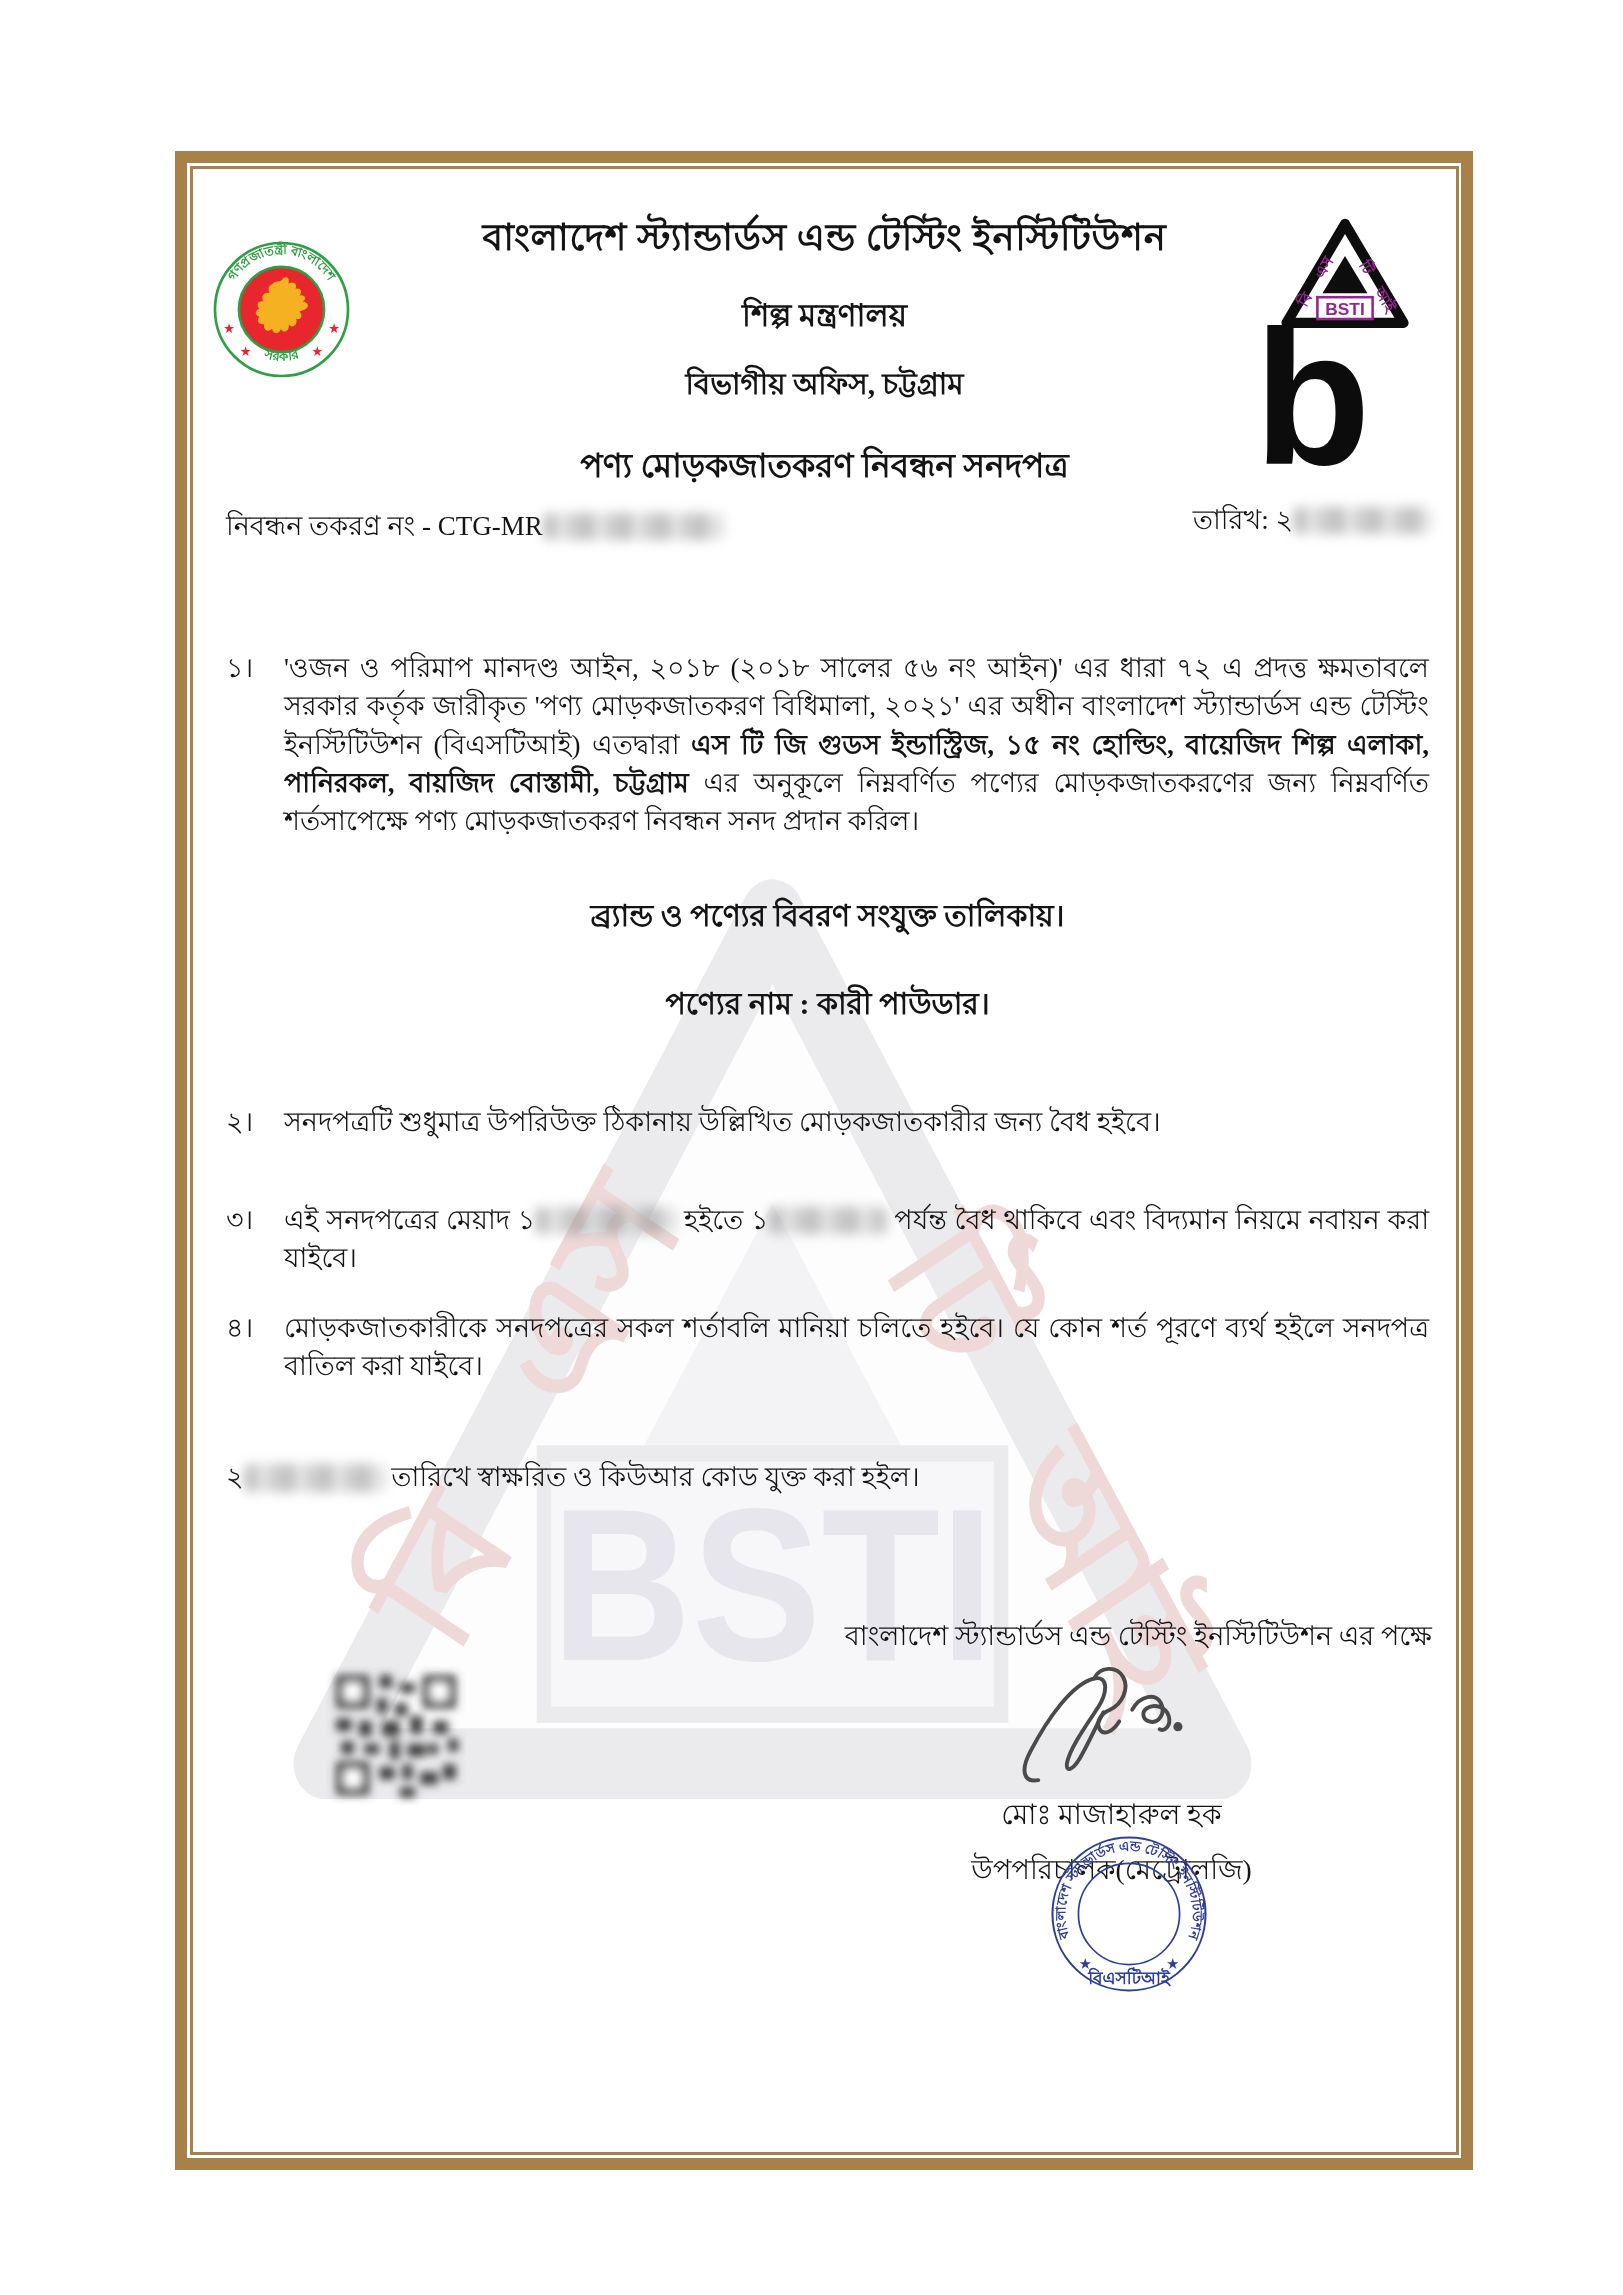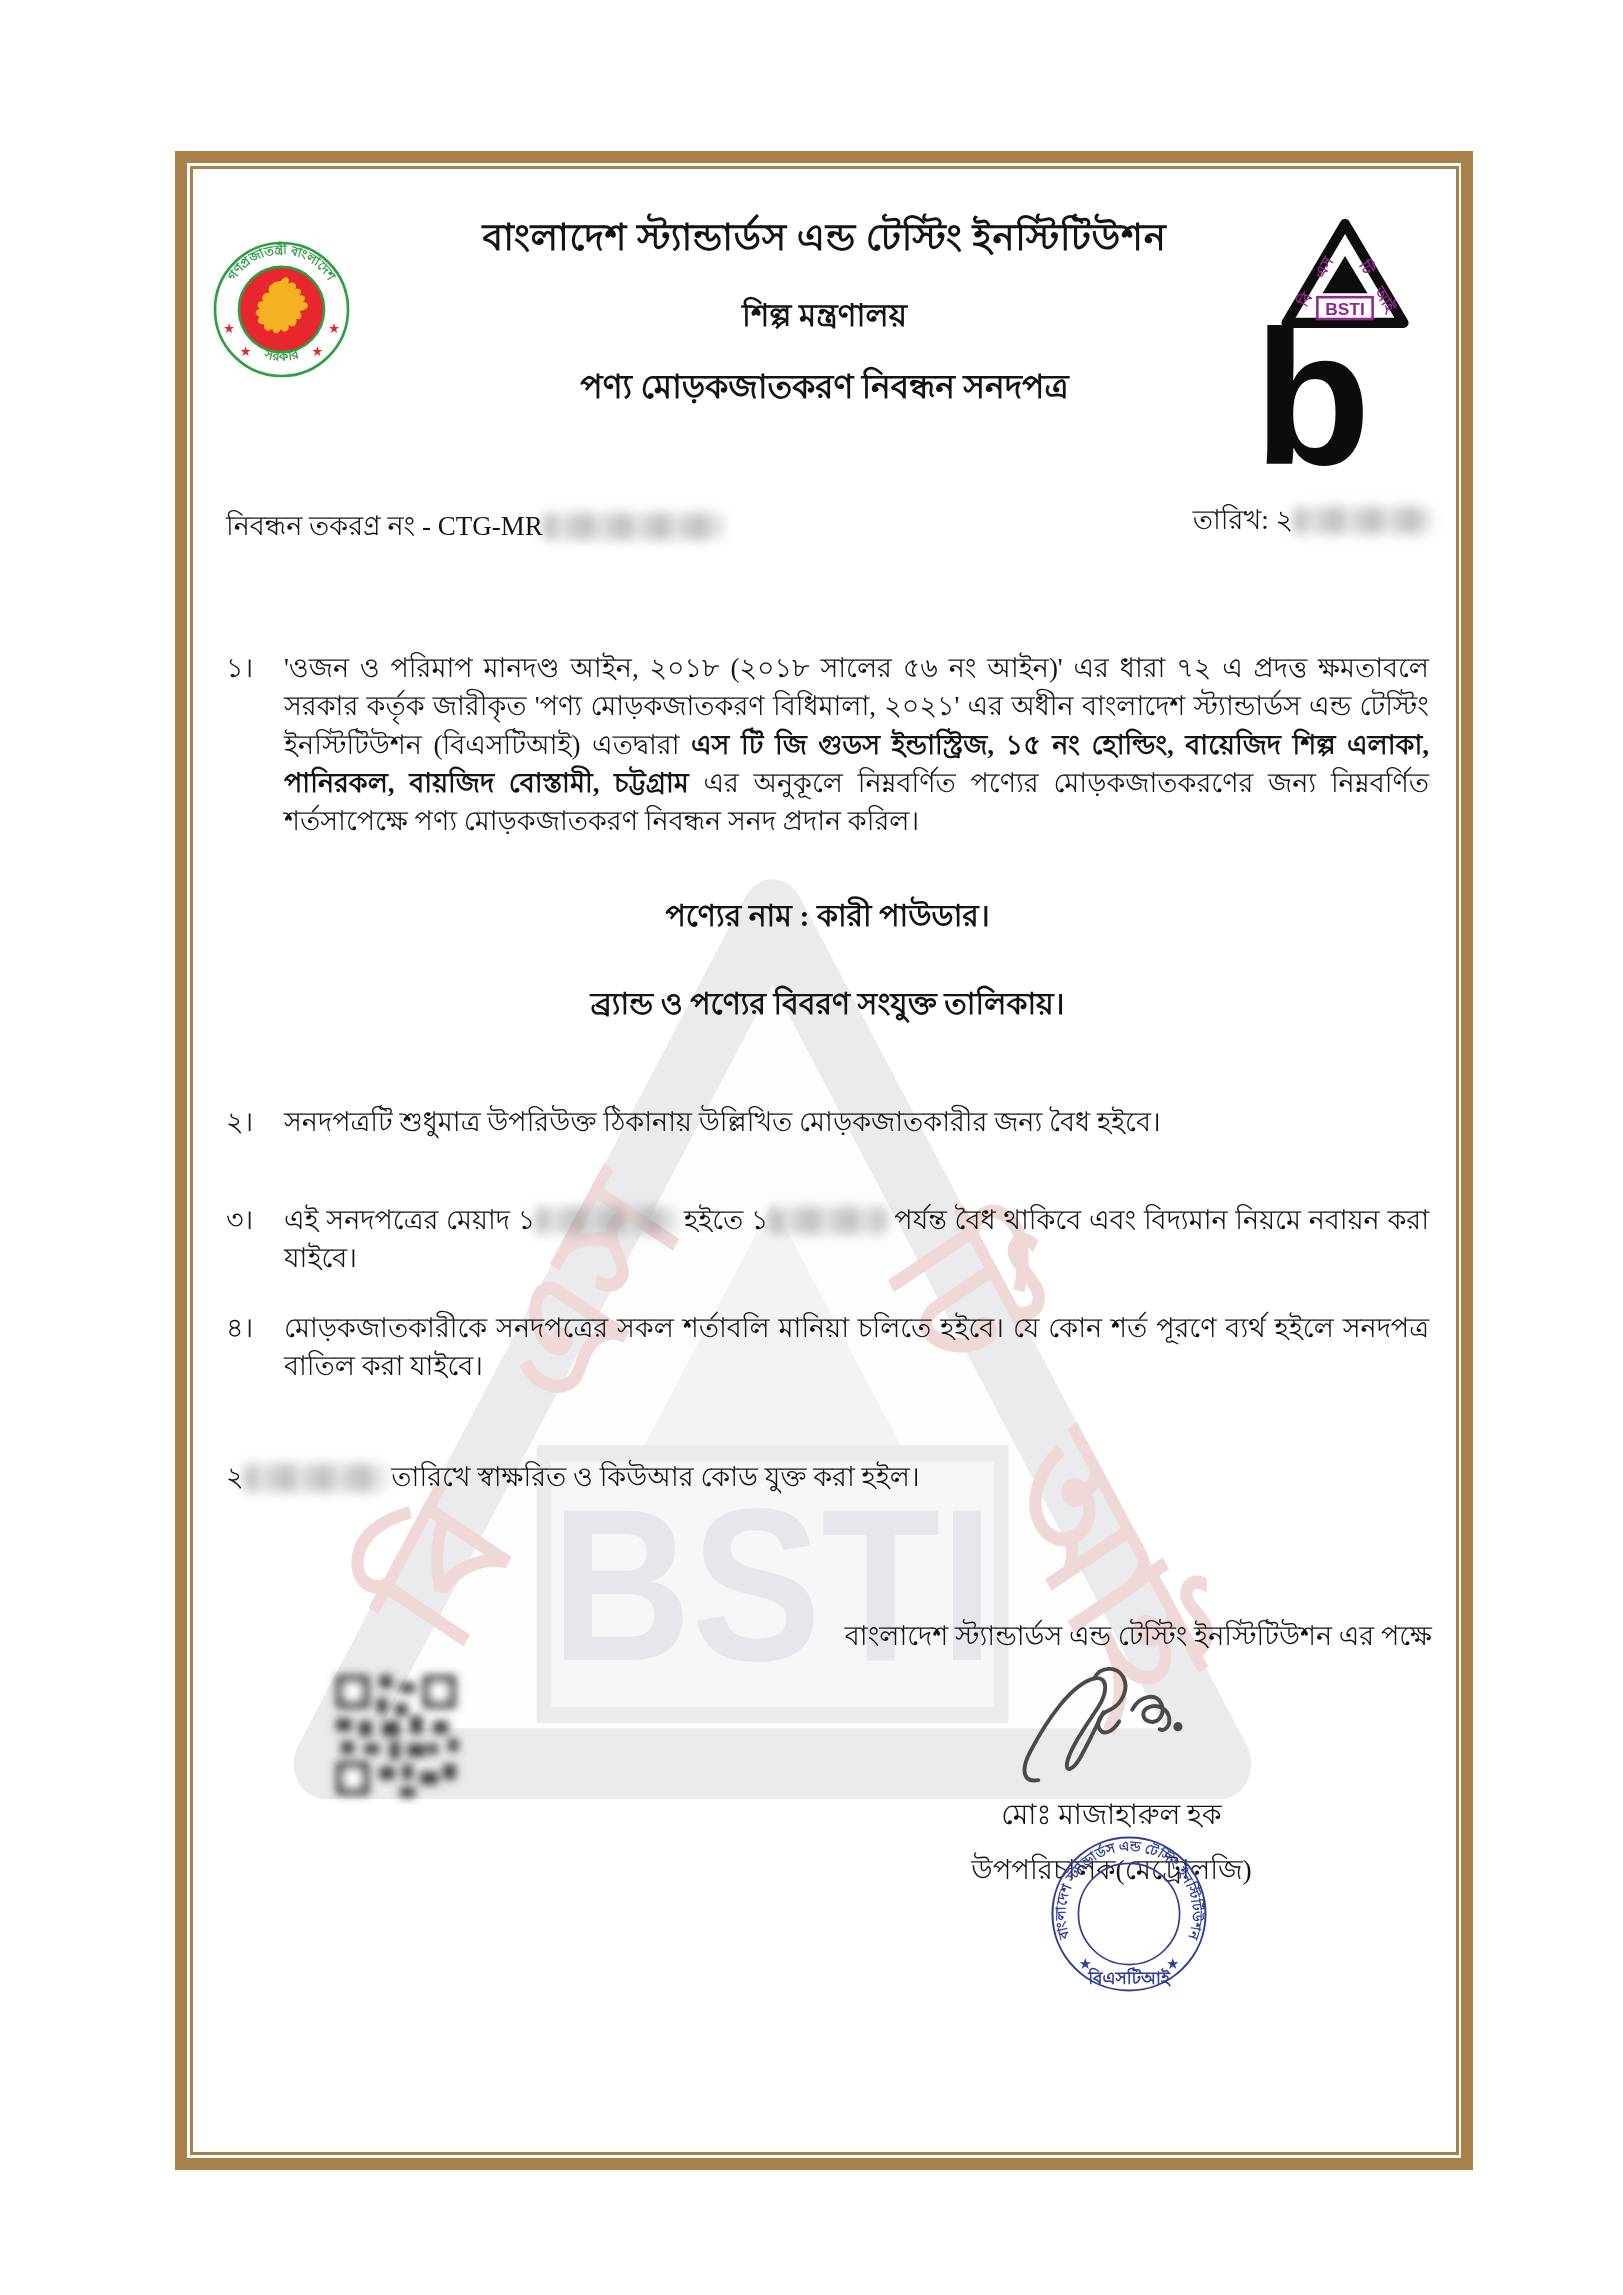--- a/index.html
+++ b/index.html
@@ -105,41 +105,42 @@
     <text x="160" y="136" font-size="24" font-weight="700" fill="var(--purple)" text-anchor="middle" transform="rotate(59 160 136)">আই</text>
     <rect x="62" y="128" width="86" height="34" fill="#fff" stroke="var(--purple)" stroke-width="4"></rect>
     <text x="105" y="155" font-size="27" font-weight="700" fill="var(--purple)" text-anchor="middle" font-family="'Liberation Sans',sans-serif">BSTI</text>
   </svg>
 
   <div class="b-mark">b</div>
 
   <div class="header">
     <p class="h-org">বাংলাদেশ স্ট্যান্ডার্ডস এন্ড টেস্টিং ইনস্টিটিউশন</p>
     <p class="h-min">শিল্প মন্ত্রণালয়</p>
+    <p class="h-off">বিভাগীয় অফিস, চট্টগ্রাম</p>
     <p class="h-title">পণ্য মোড়কজাতকরণ নিবন্ধন সনদপত্র</p>
   </div>
 
   <div class="meta">
     <div class="row">
       <span>নিবন্ধন তকরণ্র নং - </span>
       <span>CTG-MR</span><span class="redact" id="redact-reg" style="width: 180px;"></span>
     </div>
   </div>
   <div class="date-row">
     <span>তারিখ:</span>
     <span>২</span><span class="redact" id="redact-date" style="width: 139px;"></span>
   </div>
 
   <div class="flow">
       <div class="clause">
         <span class="cnum">১।</span>
         <p class="ctext"><span>'ওজন ও পরিমাপ মানদণ্ড আইন, ২০১৮ (২০১৮ সালের ৫৬ নং আইন)' এর ধারা ৭২ এ প্রদত্ত ক্ষমতাবলে সরকার কর্তৃক জারীকৃত 'পণ্য মোড়কজাতকরণ বিধিমালা, ২০২১' এর অধীন বাংলাদেশ স্ট্যান্ডার্ডস এন্ড টেস্টিং ইনস্টিটিউশন (বিএসটিআই) এতদ্বারা </span><span class="bold">এস টি জি গুডস ইন্ডাস্ট্রিজ, ১৫ নং হোল্ডিং, বায়েজিদ শিল্প এলাকা, পানিরকল, বায়জিদ বোস্তামী, চট্টগ্রাম</span><span> এর অনুকূলে নিম্নবর্ণিত পণ্যের মোড়কজাতকরণের জন্য নিম্নবর্ণিত শর্তসাপেক্ষে পণ্য মোড়কজাতকরণ নিবন্ধন সনদ প্রদান করিল।</span></p>
       </div>
+      <div class="centerline">ব্র্যান্ড ও পণ্যের বিবরণ সংযুক্ত তালিকায়।</div>
       <div class="centerline">পণ্যের নাম : কারী পাউডার।</div>
-      <div class="centerline">ব্র্যান্ড ও পণ্যের বিবরণ সংযুক্ত তালিকায়।</div>
       <div class="clause">
         <span class="cnum">২।</span>
         <p class="ctext"><span>সনদপত্রটি শুধুমাত্র উপরিউক্ত ঠিকানায় উল্লিখিত মোড়কজাতকারীর জন্য বৈধ হইবে।</span></p>
       </div>
       <div class="clause">
         <span class="cnum">৩।</span>
         <p class="ctext"><span>এই সনদপত্রের মেয়াদ ১</span><span class="redact" style="width: 141px;"></span><span> হইতে ১</span><span class="redact" style="width: 118px;"></span><span> পর্যন্ত বৈধ থাকিবে এবং বিদ্যমান নিয়মে নবায়ন করা যাইবে।</span></p>
       </div>
       <div class="clause">
         <span class="cnum">৪।</span>

